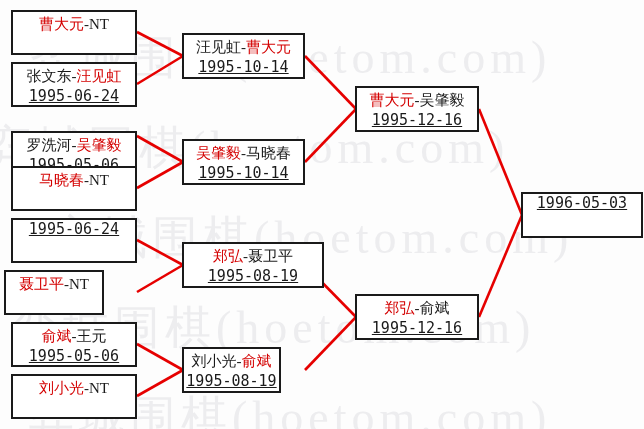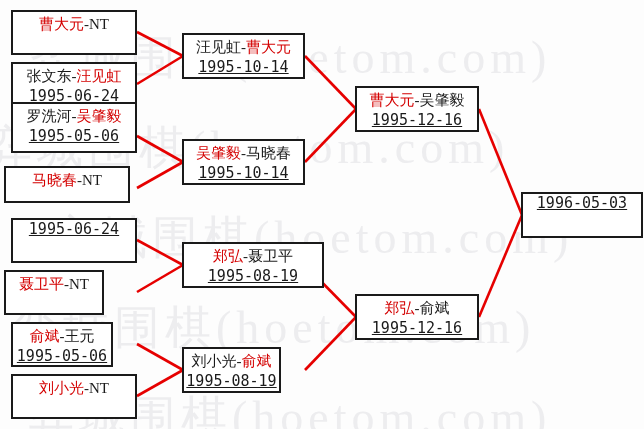--- a/index.html
+++ b/index.html
@@ -68,36 +68,36 @@
   </svg>
 
   <div class="box" style="left:11px;top:10px;width:126px;height:45px">
     <div class="nm"><span class="w">曹大元</span><span class="sep">-</span><span>NT</span></div>
     <div class="dt"></div>
   </div>
   <div class="box" style="left:11px;top:62px;width:126px;height:45px">
     <div class="nm"><span>张文东</span><span class="sep">-</span><span class="w">汪见虹</span></div>
     <div class="dt">1995-06-24</div>
   </div>
-  <div class="box" style="left:11px;top:102px;width:126px;height:51px">
+  <div class="box" style="left:11px;top:131px;width:126px;height:51px">
     <div class="nm"><span>罗洗河</span><span class="sep">-</span><span class="w">吴肇毅</span></div>
     <div class="dt">1995-05-06</div>
   </div>
-  <div class="box" style="left:4px;top:166px;width:126px;height:37px">
+  <div class="box" style="left:11px;top:166px;width:126px;height:45px">
     <div class="nm"><span class="w">马晓春</span><span class="sep">-</span><span>NT</span></div>
     <div class="dt"></div>
   </div>
   <div class="box" style="left:11px;top:218px;width:126px;height:45px">
     <div class="dt">1995-06-24</div>
   </div>
   <div class="box" style="left:4px;top:270px;width:100px;height:45px">
     <div class="nm"><span class="w">聂卫平</span><span class="sep">-</span><span>NT</span></div>
     <div class="dt"></div>
   </div>
-  <div class="box" style="left:11px;top:322px;width:102px;height:45px">
+  <div class="box" style="left:11px;top:322px;width:126px;height:45px">
     <div class="nm"><span class="w">俞斌</span><span class="sep">-</span><span>王元</span></div>
     <div class="dt">1995-05-06</div>
   </div>
   <div class="box" style="left:11px;top:374px;width:126px;height:45px">
     <div class="nm"><span class="w">刘小光</span><span class="sep">-</span><span>NT</span></div>
     <div class="dt"></div>
   </div>
 
   <div class="box" style="left:182px;top:33px;width:123px;height:46px">
     <div class="nm"><span>汪见虹</span><span class="sep">-</span><span class="w">曹大元</span></div>

